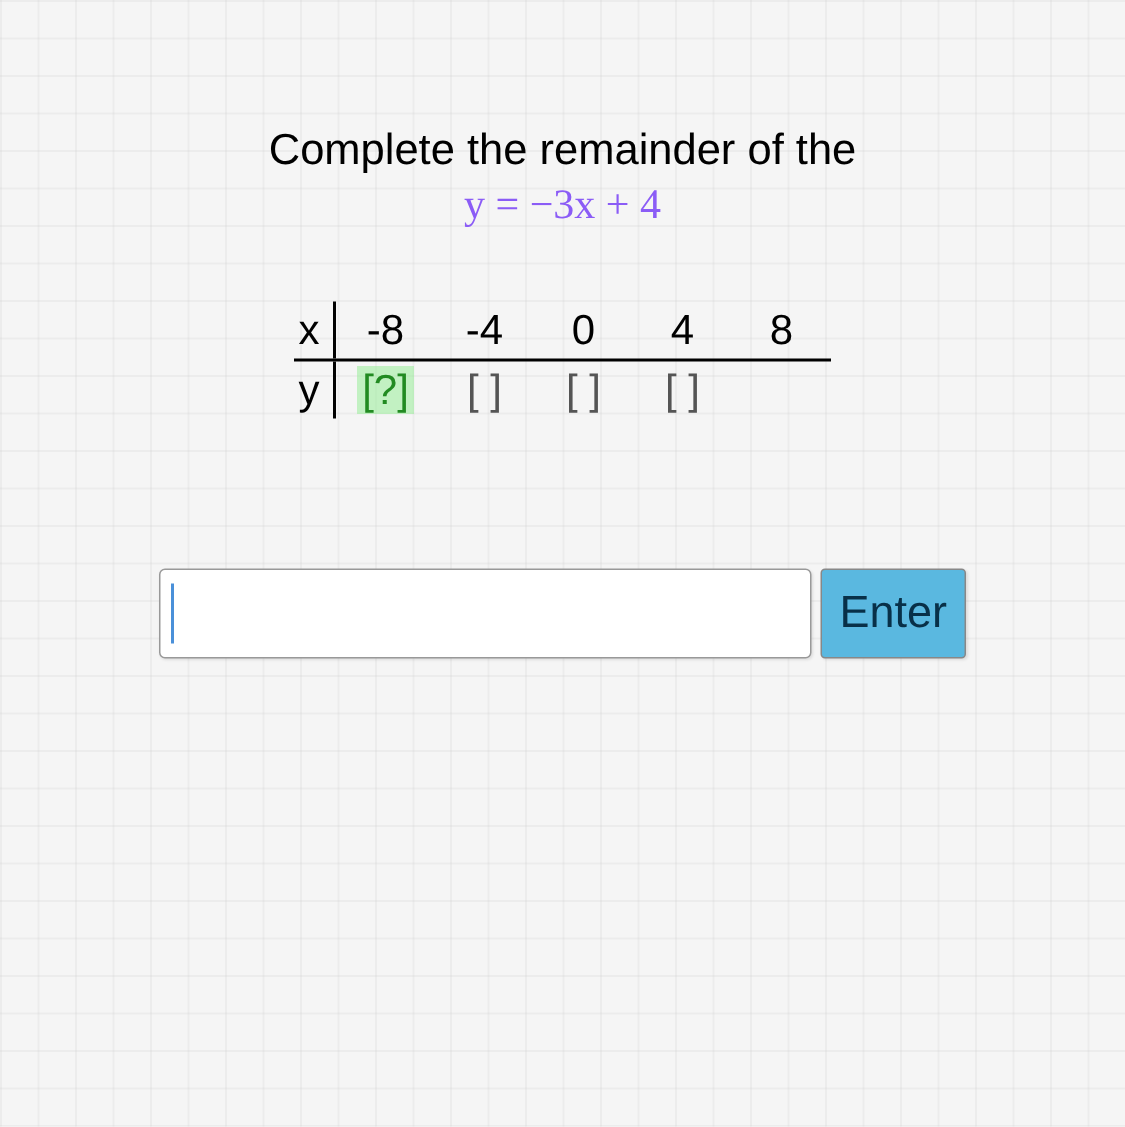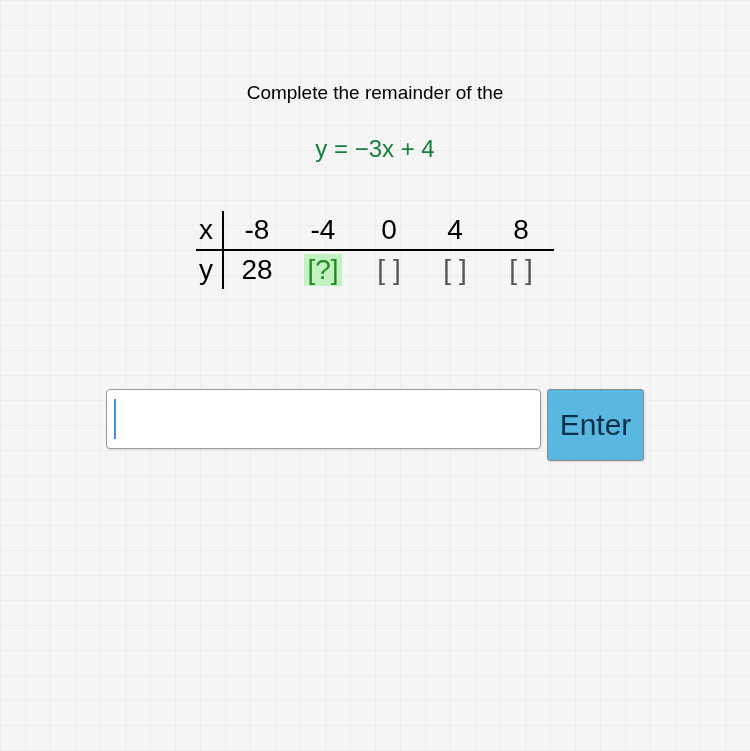--- a/index.html
+++ b/index.html
@@ -16,31 +16,30 @@
         linear-gradient(90deg, rgba(200,200,200,0.2) 1px, transparent 1px);
       background-size: 25px 25px;
       font-family: Arial, Helvetica, sans-serif;
       position: relative;
       display: flex;
       flex-direction: column;
       align-items: center;
       padding-top: 80px;
     }
     .instruction {
-      font-size: 19px;
+      font-size: 29px;
       text-align: right;
       color: #000;
       line-height: 1.4;
-      margin-bottom: 28px;
       max-width: 560px;
     }
     .equation {
-      font-size: 24px;
-      font-family: Liberation Sans, sans-serif;
-      color: #15803d;
+      font-size: 28px;
+      font-family: Liberation Serif, serif;
+      color: #8b5cf6;
       margin-bottom: 48px;
     }
     .table-container {
       display: inline-block;
       position: relative;
       margin-bottom: 100px;
     }
     .table-row {
       display: flex;
       align-items: center;
@@ -94,21 +93,21 @@
       font-size: 30px;
       padding: 6px 10px;
       border: 1px solid #999;
       border-radius: 4px;
       background: #fff;
       box-shadow: 1px 1px 2px rgba(0,0,0,0.1);
       color: #000;
       outline: none;
     }
     .enter-button {
-      height: 72px;
+      height: 60px;
       padding: 0 12px;
       font-size: 30px;
       background: #5ab8e0;
       color: #083048;
       border: 1px solid #888;
       border-radius: 3px;
       cursor: pointer;
       font-family: Arial, sans-serif;
       box-shadow: 1px 1px 2px rgba(0,0,0,0.1);
     }
@@ -139,21 +138,20 @@
       <div class="cell">-8</div>
       <div class="cell">-4</div>
       <div class="cell">0</div>
       <div class="cell">4</div>
       <div class="cell">8</div>
     </div>
   </div>
   <div class="table-row y-row">
     <div class="row-label">y</div>
     <div class="cells">
-      <div class="cell">28</div>
       <div class="cell"><span class="blank-active">[?]</span></div>
       <div class="cell"><span class="blank-inactive">[ ]</span></div>
       <div class="cell"><span class="blank-inactive">[ ]</span></div>
       <div class="cell"><span class="blank-inactive">[ ]</span></div>
     </div>
   </div>
 </div>
 
 <div class="input-area">
   <div class="input-wrapper">

